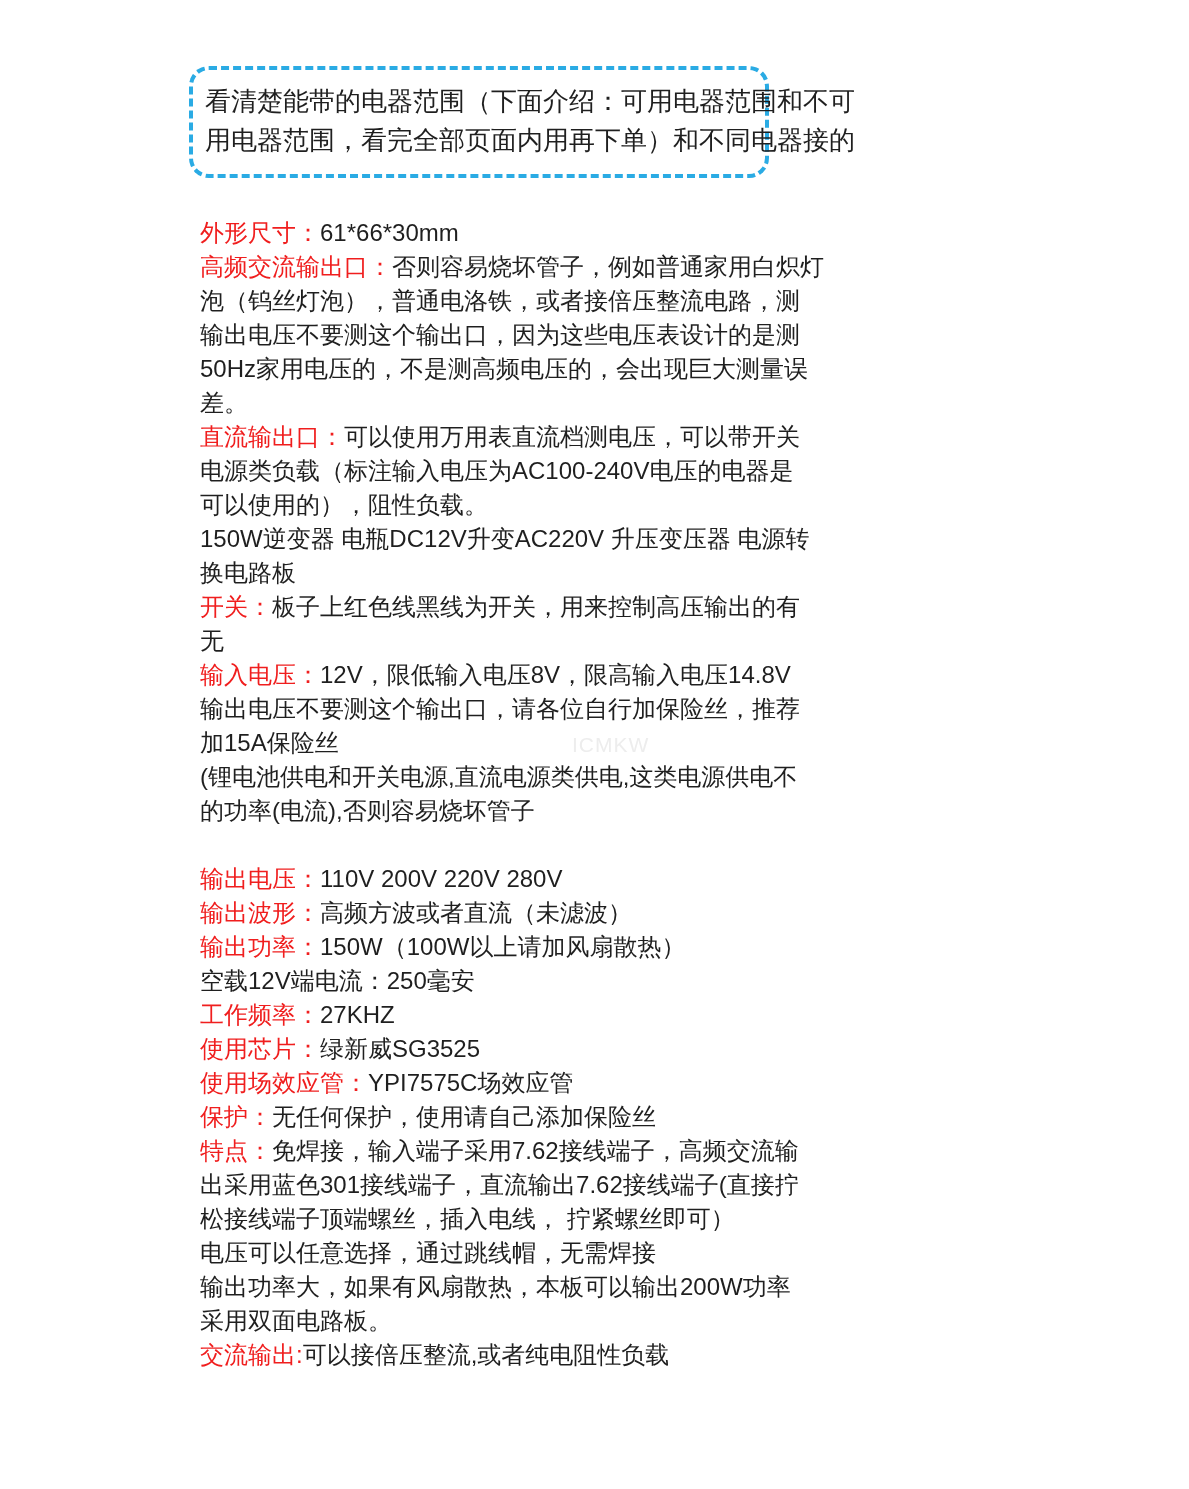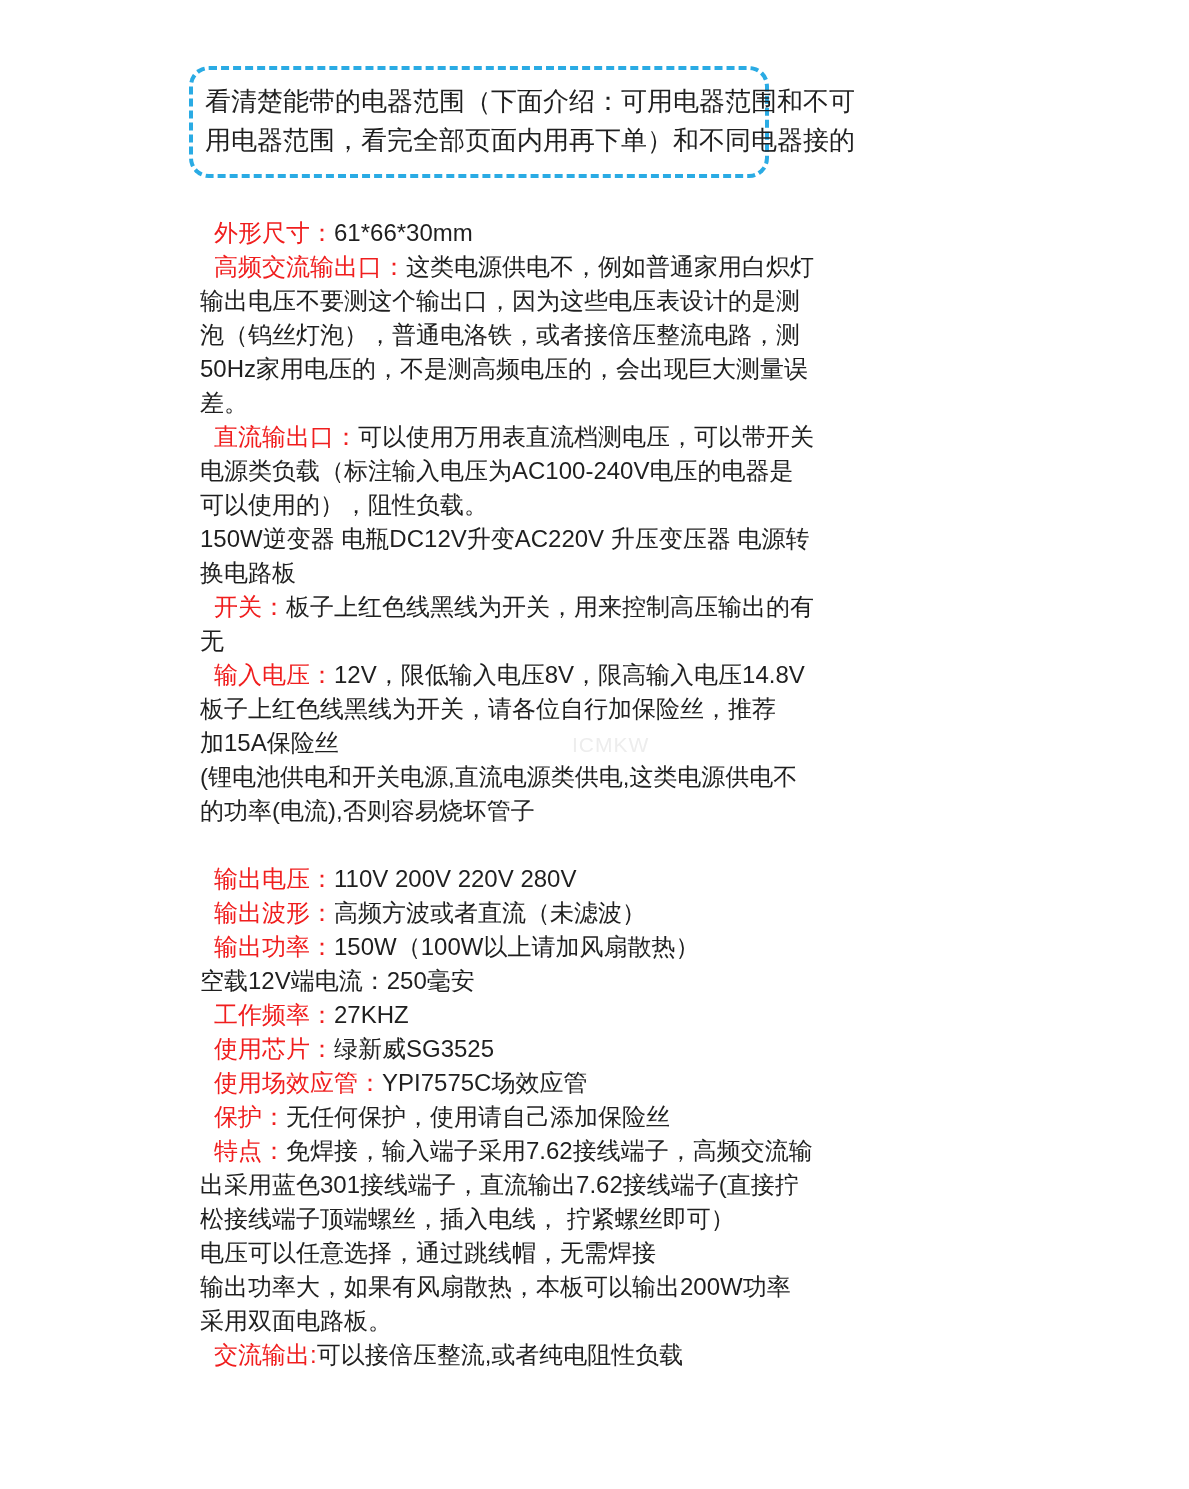--- a/index.html
+++ b/index.html
@@ -36,21 +36,21 @@
     position:absolute;
     left:200px;top:216px;
     width:960px;
     font-size:24px;
   }
   .spec-line{
     height:34px;
     line-height:34px;
     white-space:nowrap;
   }
-  .spec-label{color:var(--label-color);margin-left:14px;}
+  .spec-label{color:var(--label-color);}
   .spec-text{color:var(--text-color);}
   .watermark{
     position:absolute;
     left:572px;top:733px;
     font-size:21px;
     color:var(--watermark-color);
     letter-spacing:1px;
   }
 </style>
 </head>
@@ -58,34 +58,34 @@
 
 <div class="page">
 
   <div class="notice-box">
       <div class="notice-line">看清楚能带的电器范围（下面介绍：可用电器范围和不可</div>
       <div class="notice-line">用电器范围，看完全部页面内用再下单）和不同电器接的</div>
     </div>
 
   <div class="spec-list">
       <div class="spec-line"><span class="spec-label">外形尺寸：</span><span class="spec-text">61*66*30mm</span></div>
-      <div class="spec-line"><span class="spec-label">高频交流输出口：</span><span class="spec-text">这类电源供电不，例如普通家用白炽灯</span></div>
+      <div class="spec-line"><span class="spec-label">高频交流输出口：</span><span class="spec-text">否则容易烧坏管子，例如普通家用白炽灯</span></div>
+      <div class="spec-line"><span class="spec-text">泡（钨丝灯泡），普通电洛铁，或者接倍压整流电路，测</span></div>
       <div class="spec-line"><span class="spec-text">输出电压不要测这个输出口，因为这些电压表设计的是测</span></div>
-      <div class="spec-line"><span class="spec-text">泡（钨丝灯泡），普通电洛铁，或者接倍压整流电路，测</span></div>
       <div class="spec-line"><span class="spec-text">50Hz家用电压的，不是测高频电压的，会出现巨大测量误</span></div>
       <div class="spec-line"><span class="spec-text">差。</span></div>
       <div class="spec-line"><span class="spec-label">直流输出口：</span><span class="spec-text">可以使用万用表直流档测电压，可以带开关</span></div>
       <div class="spec-line"><span class="spec-text">电源类负载（标注输入电压为AC100-240V电压的电器是</span></div>
       <div class="spec-line"><span class="spec-text">可以使用的），阻性负载。</span></div>
       <div class="spec-line"><span class="spec-text">150W逆变器 电瓶DC12V升变AC220V 升压变压器 电源转</span></div>
       <div class="spec-line"><span class="spec-text">换电路板</span></div>
       <div class="spec-line"><span class="spec-label">开关：</span><span class="spec-text">板子上红色线黑线为开关，用来控制高压输出的有</span></div>
       <div class="spec-line"><span class="spec-text">无</span></div>
       <div class="spec-line"><span class="spec-label">输入电压：</span><span class="spec-text">12V，限低输入电压8V，限高输入电压14.8V</span></div>
-      <div class="spec-line"><span class="spec-text">板子上红色线黑线为开关，请各位自行加保险丝，推荐</span></div>
+      <div class="spec-line"><span class="spec-text">输出电压不要测这个输出口，请各位自行加保险丝，推荐</span></div>
       <div class="spec-line"><span class="spec-text">加15A保险丝</span></div>
       <div class="spec-line"><span class="spec-text">(锂电池供电和开关电源,直流电源类供电,这类电源供电不</span></div>
       <div class="spec-line"><span class="spec-text">的功率(电流),否则容易烧坏管子</span></div>
       <div class="spec-line"><span class="spec-text"></span></div>
       <div class="spec-line"><span class="spec-label">输出电压：</span><span class="spec-text">110V 200V 220V 280V</span></div>
       <div class="spec-line"><span class="spec-label">输出波形：</span><span class="spec-text">高频方波或者直流（未滤波）</span></div>
       <div class="spec-line"><span class="spec-label">输出功率：</span><span class="spec-text">150W（100W以上请加风扇散热）</span></div>
       <div class="spec-line"><span class="spec-text">空载12V端电流：250毫安</span></div>
       <div class="spec-line"><span class="spec-label">工作频率：</span><span class="spec-text">27KHZ</span></div>
       <div class="spec-line"><span class="spec-label">使用芯片：</span><span class="spec-text">绿新威SG3525</span></div>

